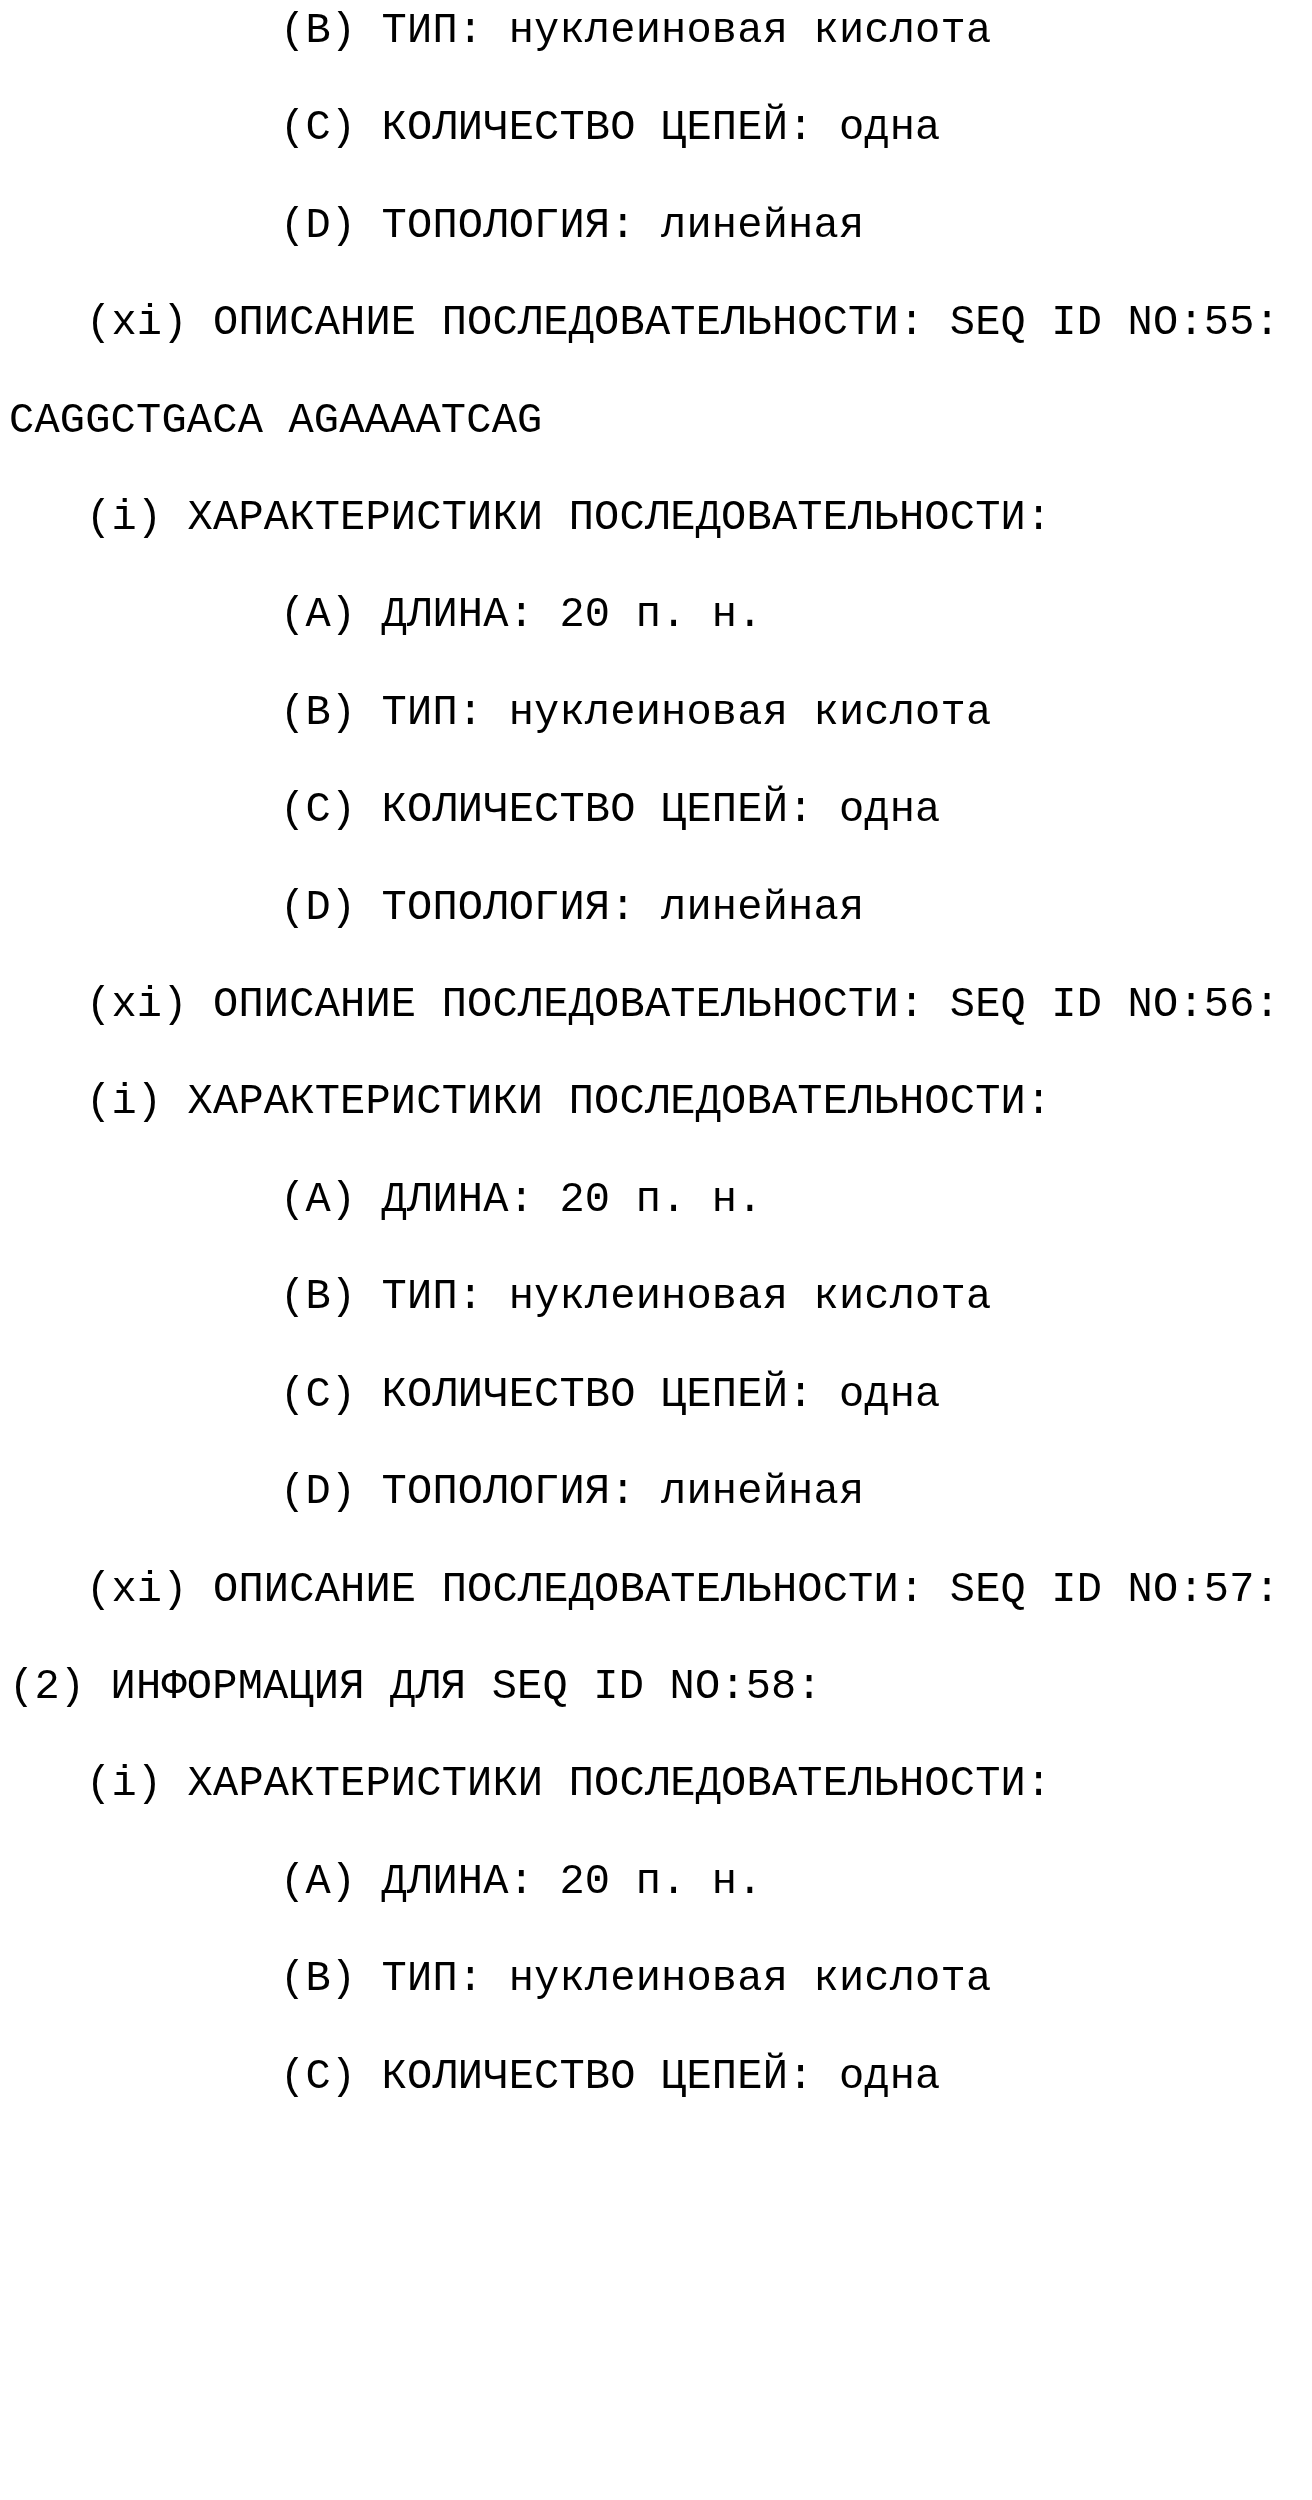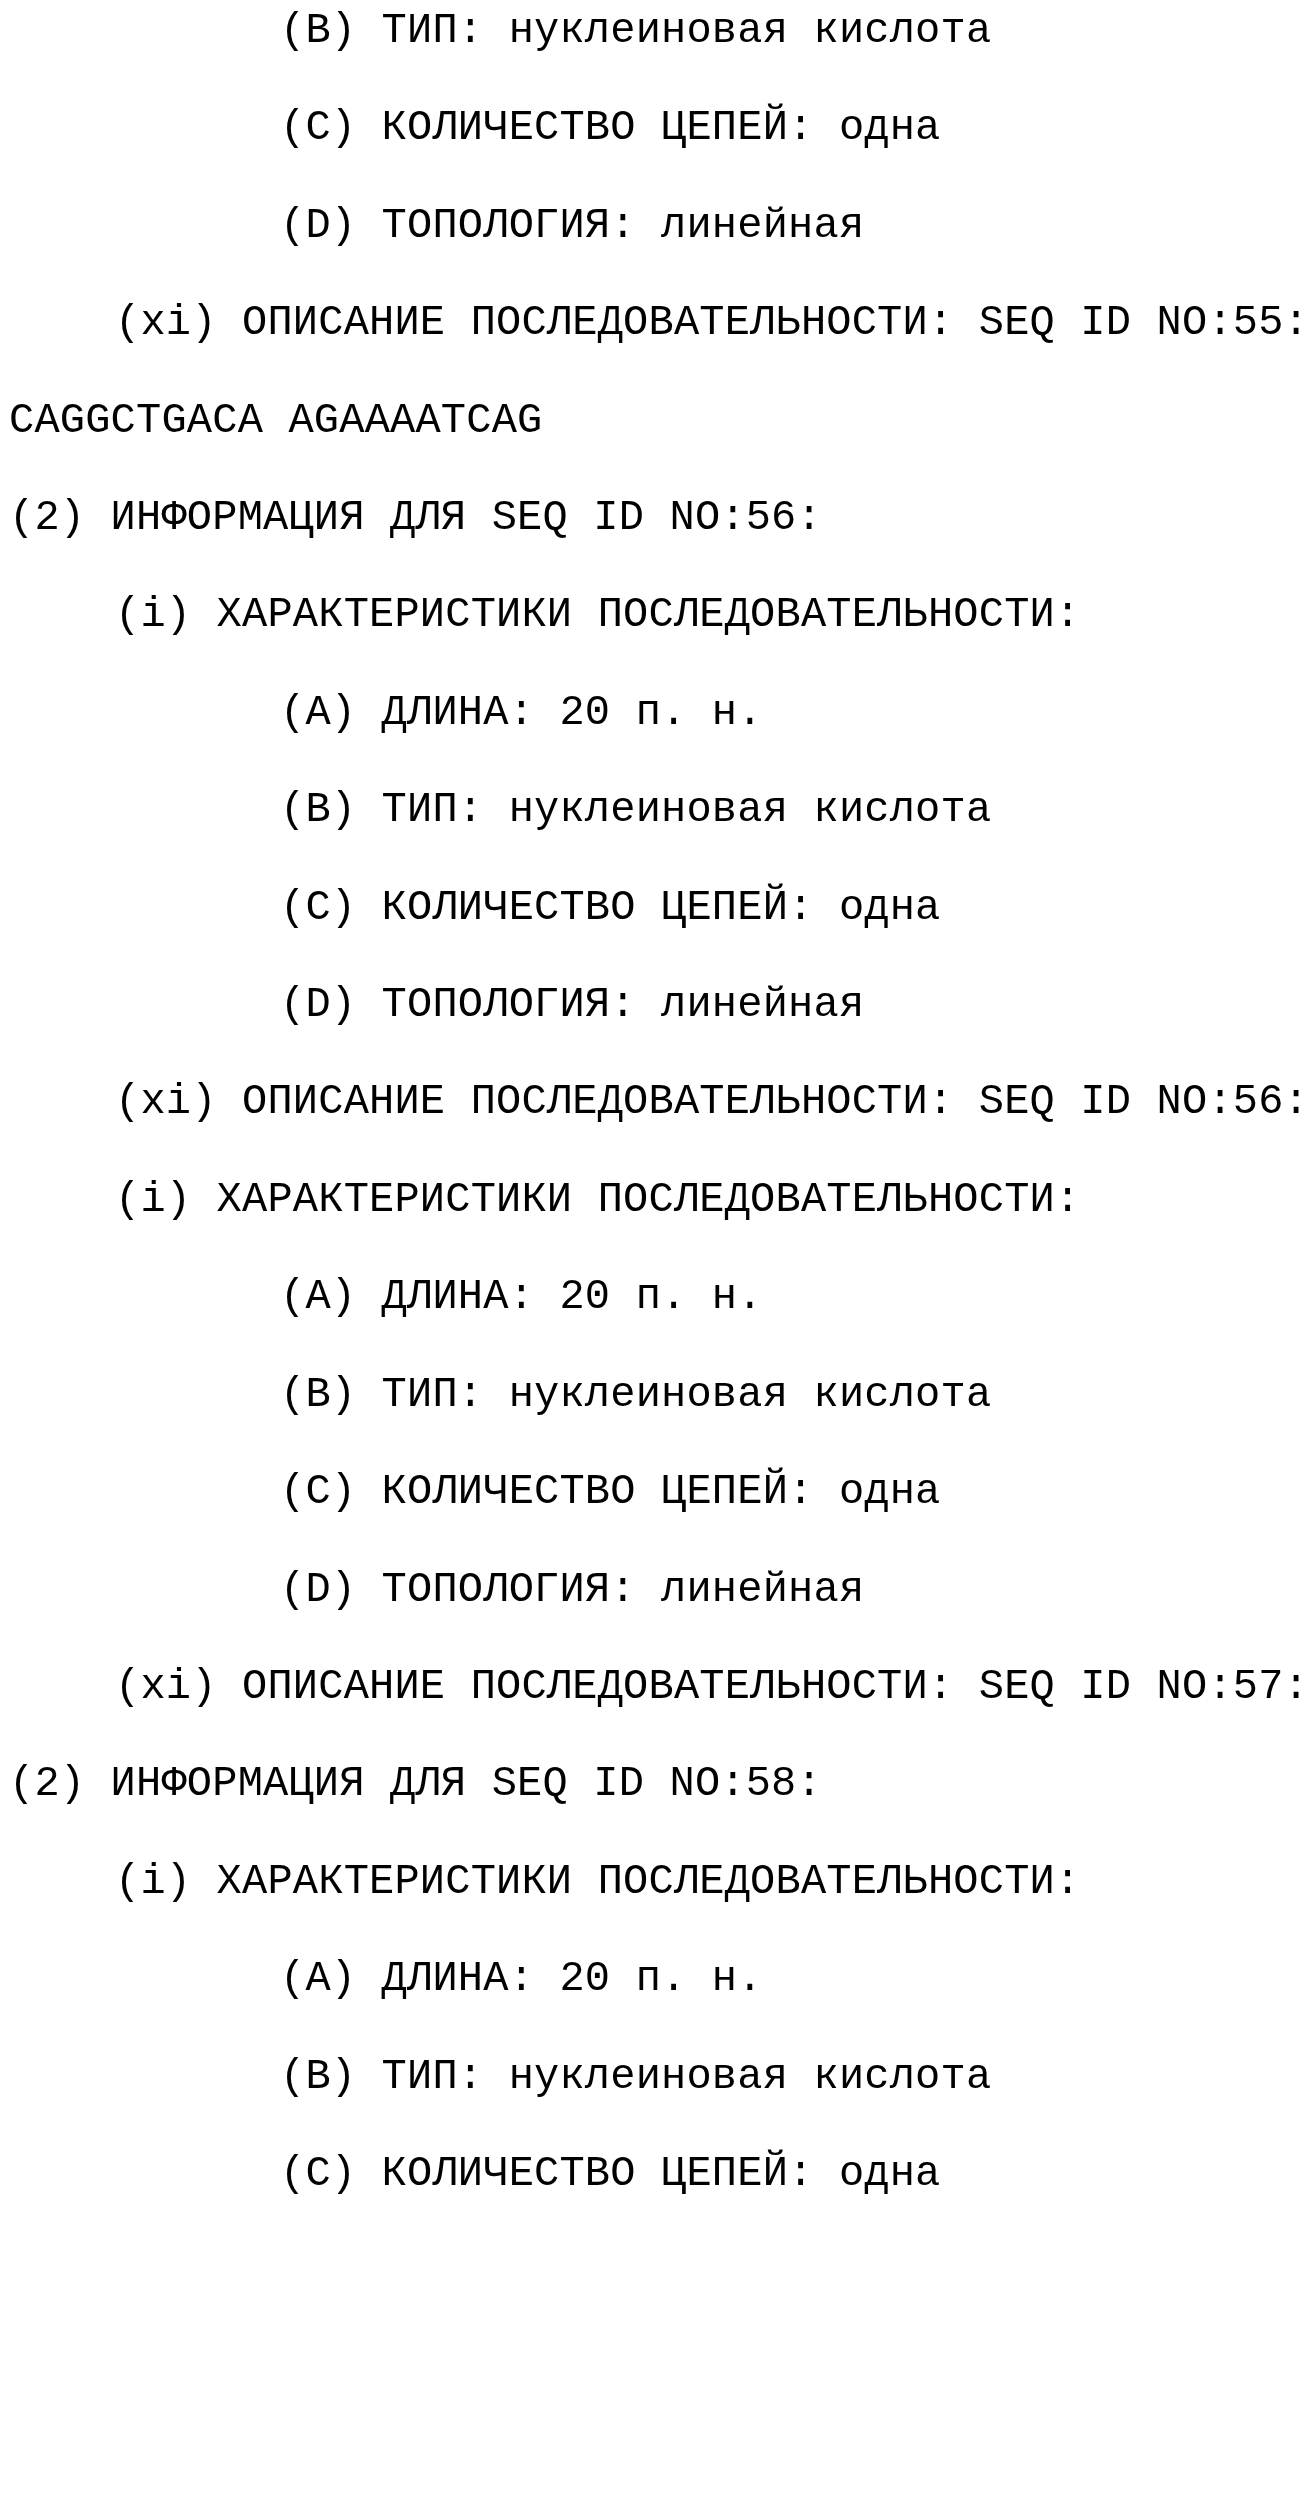--- a/index.html
+++ b/index.html
@@ -31,34 +31,33 @@
     position: absolute;
     top: -17px;
     left: 0;
     right: 0;
   }
   .doc-line {
     white-space: pre;
     letter-spacing: 0.2px;
   }
   .ind-0 { padding-left: 9px; }
-  .ind-1 { padding-left: 115px; }
+  .ind-1 { padding-left: 86px; }
   .ind-2 { padding-left: 280px; }
 </style>
 </head>
 <body>
 
 <div class="page">
   <div class="doc-lines" id="doc-lines">
       <div class="doc-line ind-2">(B) ТИП: нуклеиновая кислота</div>
       <div class="doc-line ind-2">(C) КОЛИЧЕСТВО ЦЕПЕЙ: одна</div>
       <div class="doc-line ind-2">(D) ТОПОЛОГИЯ: линейная</div>
       <div class="doc-line ind-1">(xi) ОПИСАНИЕ ПОСЛЕДОВАТЕЛЬНОСТИ: SEQ ID NO:55:</div>
       <div class="doc-line ind-0">CAGGCTGACA AGAAAATCAG</div>
-      <div class="doc-line ind-0">(2) ИНФОРМАЦИЯ ДЛЯ SEQ ID NO:56:</div>
       <div class="doc-line ind-1">(i) ХАРАКТЕРИСТИКИ ПОСЛЕДОВАТЕЛЬНОСТИ:</div>
       <div class="doc-line ind-2">(A) ДЛИНА: 20 п. н.</div>
       <div class="doc-line ind-2">(B) ТИП: нуклеиновая кислота</div>
       <div class="doc-line ind-2">(C) КОЛИЧЕСТВО ЦЕПЕЙ: одна</div>
       <div class="doc-line ind-2">(D) ТОПОЛОГИЯ: линейная</div>
       <div class="doc-line ind-1">(xi) ОПИСАНИЕ ПОСЛЕДОВАТЕЛЬНОСТИ: SEQ ID NO:56:</div>
       <div class="doc-line ind-1">(i) ХАРАКТЕРИСТИКИ ПОСЛЕДОВАТЕЛЬНОСТИ:</div>
       <div class="doc-line ind-2">(A) ДЛИНА: 20 п. н.</div>
       <div class="doc-line ind-2">(B) ТИП: нуклеиновая кислота</div>
       <div class="doc-line ind-2">(C) КОЛИЧЕСТВО ЦЕПЕЙ: одна</div>

